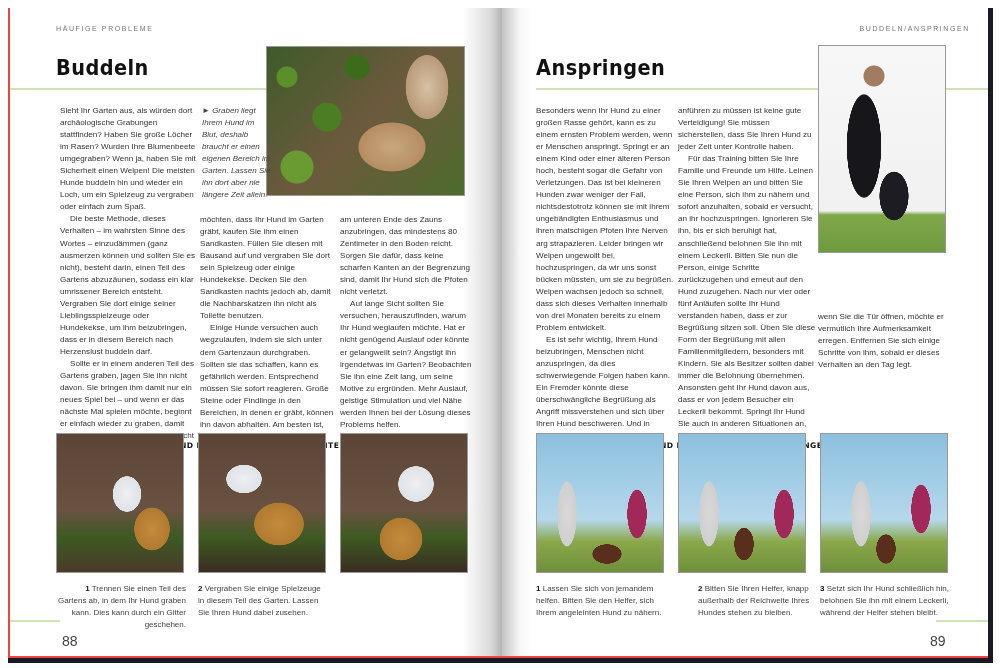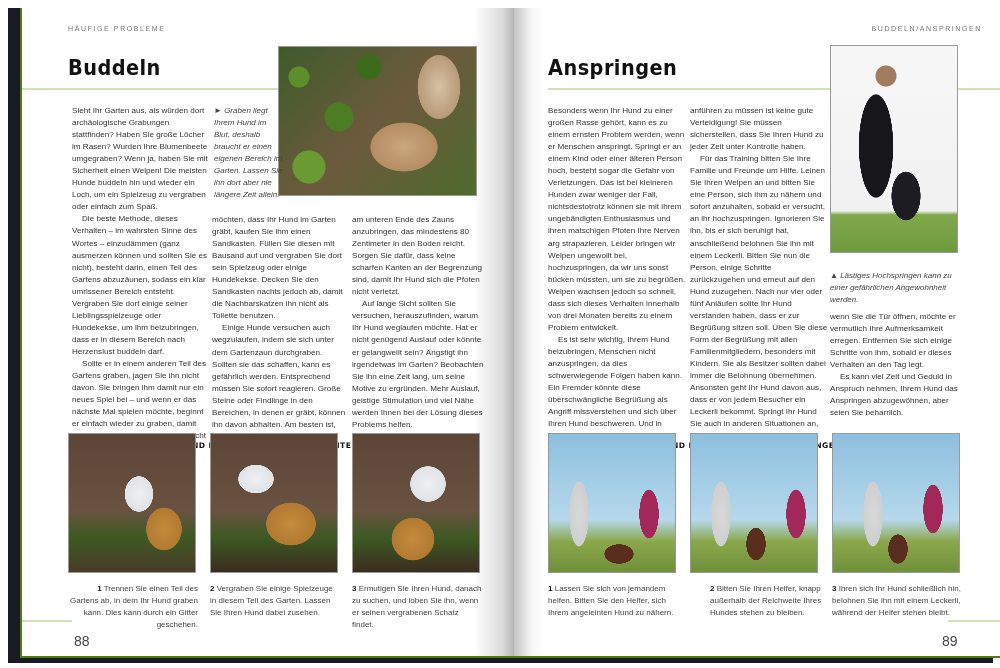--- a/index.html
+++ b/index.html
@@ -1,18 +1,18 @@
 <!DOCTYPE html>
 <html><head>
 <meta charset="utf-8">
 <style>
   html, body { margin:0; padding:0; }
   body { width:1000px; height:668px; background:#ffffff; position:relative; overflow:hidden; font-family:"Liberation Sans", sans-serif; }
   .shadow { position:absolute; left:8px; top:8px; width:985px; height:655px; background:#1a1a24; }
-  .book { position:absolute; left:20px; top:8px; width:980px; height:650px; background:#4d7c0f; }
+  .book { position:absolute; left:8px; top:8px; width:980px; height:650px; background:#ef4444; }
   .page { position:absolute; top:0; height:648px; background:#fff; overflow:hidden; }
   .page.left { left:2px; width:492px; }
   .page.right { left:494px; width:486px; }
   .gutter-l { position:absolute; right:0; top:0; width:40px; height:100%; background:linear-gradient(to right, rgba(255,255,255,0), rgba(190,190,190,0.55) 70%, rgba(150,150,150,0.7)); }
   .gutter-r { position:absolute; left:0; top:0; width:30px; height:100%; background:linear-gradient(to right, rgba(170,170,170,0.7), rgba(230,230,230,0.3) 60%, rgba(255,255,255,0)); }
   .running { position:absolute; top:17px; font-size:7px; letter-spacing:1.6px; color:#777; }
   .title { position:absolute; top:48px; font-family:"DejaVu Sans", sans-serif; font-weight:bold; font-size:21px; color:#111; letter-spacing:0.5px; transform:scaleX(0.92); transform-origin:left; }
   .rule { position:absolute; top:80px; height:2px; background:#cfe3b4; }
   .photo { position:absolute; border:1px solid #999; box-sizing:border-box; overflow:hidden; }
   .col { position:absolute; font-size:8.1px; line-height:12.05px; color:#333; text-align:left; }
@@ -72,51 +72,48 @@
       radial-gradient(ellipse 35px 30px at 80px 90px, #c58b3c 0%, #b07a30 70%, transparent 72%),
       radial-gradient(ellipse 25px 20px at 45px 45px, #eef0f3 0%, #dfe2e6 70%, transparent 72%),
       linear-gradient(to bottom, #5b4536 0%, #6a5242 55%, #3d5a22 75%, #3a2c20 100%);"></div>
     <div class="photo" style="left:330px; top:425px; width:128px; height:140px; background:
       radial-gradient(ellipse 30px 30px at 60px 105px, #c58b3c 0%, #b07a30 70%, transparent 72%),
       radial-gradient(ellipse 25px 25px at 75px 50px, #eef0f3 0%, #dfe2e6 70%, transparent 72%),
       linear-gradient(to bottom, #5b4536 0%, #6a5242 55%, #3d5a22 75%, #3a2c20 100%);"></div>
 
     <div class="step-cap" style="left:46px;text-align:right;"><b>1</b> <span>Trennen Sie einen Teil des Gartens ab, in dem Ihr Hund graben kann. Dies kann durch ein Gitter geschehen.</span></div>
     <div class="step-cap" style="left:188px;"><b>2</b> <span>Vergraben Sie einige Spielzeuge in diesem Teil des Garten. Lassen Sie Ihren Hund dabei zusehen.</span></div>
-    <div class="step-cap" style="left:330px;"><b>3</b> <span>Ermutigen Sie Ihren Hund, danach zu suchen, und loben Sie ihn, wenn er seinen vergrabenen Schatz findet.</span></div>
 
     <div class="foot-rule" style="left:0; width:50px;"></div>
     <div class="pgnum" style="left:52px;">88</div>
   </div>
 
   <div class="page right">
     <div class="gutter-r"></div>
     <div class="running" style="right:18px;">BUDDELN/ANSPRINGEN</div>
     <div class="title" style="left:34px;">Anspringen</div>
     <div class="rule" style="left:34px; width:452px;"></div>
 
     <div class="photo" style="left:316px; top:37px; width:128px; height:208px; background:
       radial-gradient(ellipse 18px 30px at 75px 150px, #1c1c22 0%, #1c1c22 80%, transparent 82%),
       radial-gradient(ellipse 20px 60px at 45px 100px, #16161b 0%, #16161b 85%, transparent 87%),
       radial-gradient(circle at 55px 30px, #a27c60 0 10px, transparent 11px),
       linear-gradient(to bottom, #f7f7f7 0%, #f1f1f1 80%, #7fa84a 82%, #6e9a3e 100%);"></div>
 
-    <div class="cap" style="left:316px; top:262px; width:136px; line-height:12px;">▲ Lästiges Hochspringen kann zu einer gefährlichen Angewohnheit werden.</div>
 
     <div class="col" style="left:34px; top:97px; width:140px;">
       <p>Besonders wenn Ihr Hund zu einer großen Rasse gehört, kann es zu einem ernsten Problem werden, wenn er Menschen anspringt. Springt er an einem Kind oder einer älteren Person hoch, besteht sogar die Gefahr von Verletzungen. Das ist bei kleineren Hunden zwar weniger der Fall, nichtsdestotrotz können sie mit ihrem ungebändigten Enthusiasmus und ihren matschigen Pfoten Ihre Nerven arg strapazieren. Leider bringen wir Welpen ungewollt bei, hochzuspringen, da wir uns sonst bücken müssten, um sie zu begrüßen. Welpen wachsen jedoch so schnell, dass sich dieses Verhalten innerhalb von drei Monaten bereits zu einem Problem entwickelt.</p>
       <p class="ind">Es ist sehr wichtig, Ihrem Hund beizubringen, Menschen nicht anzuspringen, da dies schwerwiegende Folgen haben kann. Ein Fremder könnte diese überschwängliche Begrüßung als Angriff missverstehen und sich über Ihren Hund beschweren. Und in diesem Fall einen Mangel an Erziehung als Entschuldigung</p>
     </div>
     <div class="col" style="left:176px; top:97px; width:138px;">
       <p>anführen zu müssen ist keine gute Verteidigung! Sie müssen sicherstellen, dass Sie Ihren Hund zu jeder Zeit unter Kontrolle haben.</p>
       <p class="ind">Für das Training bitten Sie Ihre Familie und Freunde um Hilfe. Leinen Sie Ihren Welpen an und bitten Sie eine Person, sich ihm zu nähern und sofort anzuhalten, sobald er versucht, an ihr hochzuspringen. Ignorieren Sie ihn, bis er sich beruhigt hat, anschließend belohnen Sie ihn mit einem Leckerli. Bitten Sie nun die Person, einige Schritte zurückzugehen und erneut auf den Hund zuzugehen. Nach nur vier oder fünf Anläufen sollte Ihr Hund verstanden haben, dass er zur Begrüßung sitzen soll. Üben Sie diese Form der Begrüßung mit allen Familienmitgliedern, besonders mit Kindern. Sie als Besitzer sollten dabei immer die Belohnung übernehmen. Ansonsten geht Ihr Hund davon aus, dass er von jedem Besucher ein Leckerli bekommt. Springt Ihr Hund Sie auch in anderen Situationen an, zum Beispiel</p>
     </div>
     <div class="col" style="left:316px; top:303px; width:140px;">
       <p>wenn Sie die Tür öffnen, möchte er vermutlich Ihre Aufmerksamkeit erregen. Entfernen Sie sich einige Schritte von ihm, sobald er dieses Verhalten an den Tag legt.</p>
-      <p class="ind">Es kann viel Zeit und Geduld in Anspruch nehmen, Ihrem Hund das Anspringen abzugewöhnen, aber seien Sie beharrlich.</p>
     </div>
 
     <div class="subhead" style="left:34px;">SO BRINGEN SIE IHREM HUND BEI, NIEMANDEN ANZUSPRINGEN</div>
 
     <div class="photo" style="left:34px; top:425px; width:128px; height:140px; background:
       radial-gradient(ellipse 12px 40px at 30px 80px, #d9d9d9 0%, #cfcfcf 80%, transparent 82%),
       radial-gradient(ellipse 12px 30px at 100px 80px, #a3285a 0%, #a3285a 80%, transparent 82%),
       radial-gradient(ellipse 18px 12px at 70px 120px, #5a2e1c 0%, #5a2e1c 80%, transparent 82%),
       linear-gradient(to bottom, #8cc0df 0%, #b6d8ec 62%, #8aa84a 78%, #6f8f3a 100%);"></div>
     <div class="photo" style="left:176px; top:425px; width:128px; height:140px; background:
@@ -125,18 +122,18 @@
       radial-gradient(ellipse 12px 20px at 65px 110px, #5a2e1c 0%, #5a2e1c 80%, transparent 82%),
       linear-gradient(to bottom, #8cc0df 0%, #b6d8ec 62%, #8aa84a 78%, #6f8f3a 100%);"></div>
     <div class="photo" style="left:318px; top:425px; width:128px; height:140px; background:
       radial-gradient(ellipse 12px 40px at 40px 80px, #d9d9d9 0%, #cfcfcf 80%, transparent 82%),
       radial-gradient(ellipse 12px 30px at 100px 75px, #a3285a 0%, #a3285a 80%, transparent 82%),
       radial-gradient(ellipse 12px 18px at 65px 115px, #5a2e1c 0%, #5a2e1c 80%, transparent 82%),
       linear-gradient(to bottom, #8cc0df 0%, #b6d8ec 62%, #8aa84a 78%, #6f8f3a 100%);"></div>
 
     <div class="step-cap" style="left:34px;"><b>1</b> <span>Lassen Sie sich von jemandem helfen. Bitten Sie den Helfer, sich Ihrem angeleinten Hund zu nähern.</span></div>
     <div class="step-cap" style="left:176px;margin-left:20px;"><b>2</b> <span>Bitten Sie Ihren Helfer, knapp außerhalb der Reichweite Ihres Hundes stehen zu bleiben.</span></div>
-    <div class="step-cap" style="left:318px;"><b>3</b> <span>Ihren sich Ihr Hund schließlich hin, belohnen Sie ihn mit einem Leckerli, während der Helfer stehen bleibt.</span></div>
+    <div class="step-cap" style="left:318px;"><b>3</b> <span>Setzt sich Ihr Hund schließlich hin, belohnen Sie ihn mit einem Leckerli, während der Helfer stehen bleibt.</span></div>
 
     <div class="foot-rule" style="left:434px; width:52px;"></div>
     <div class="pgnum" style="left:428px;">89</div>
   </div>
 </div>
 
 </body></html>

